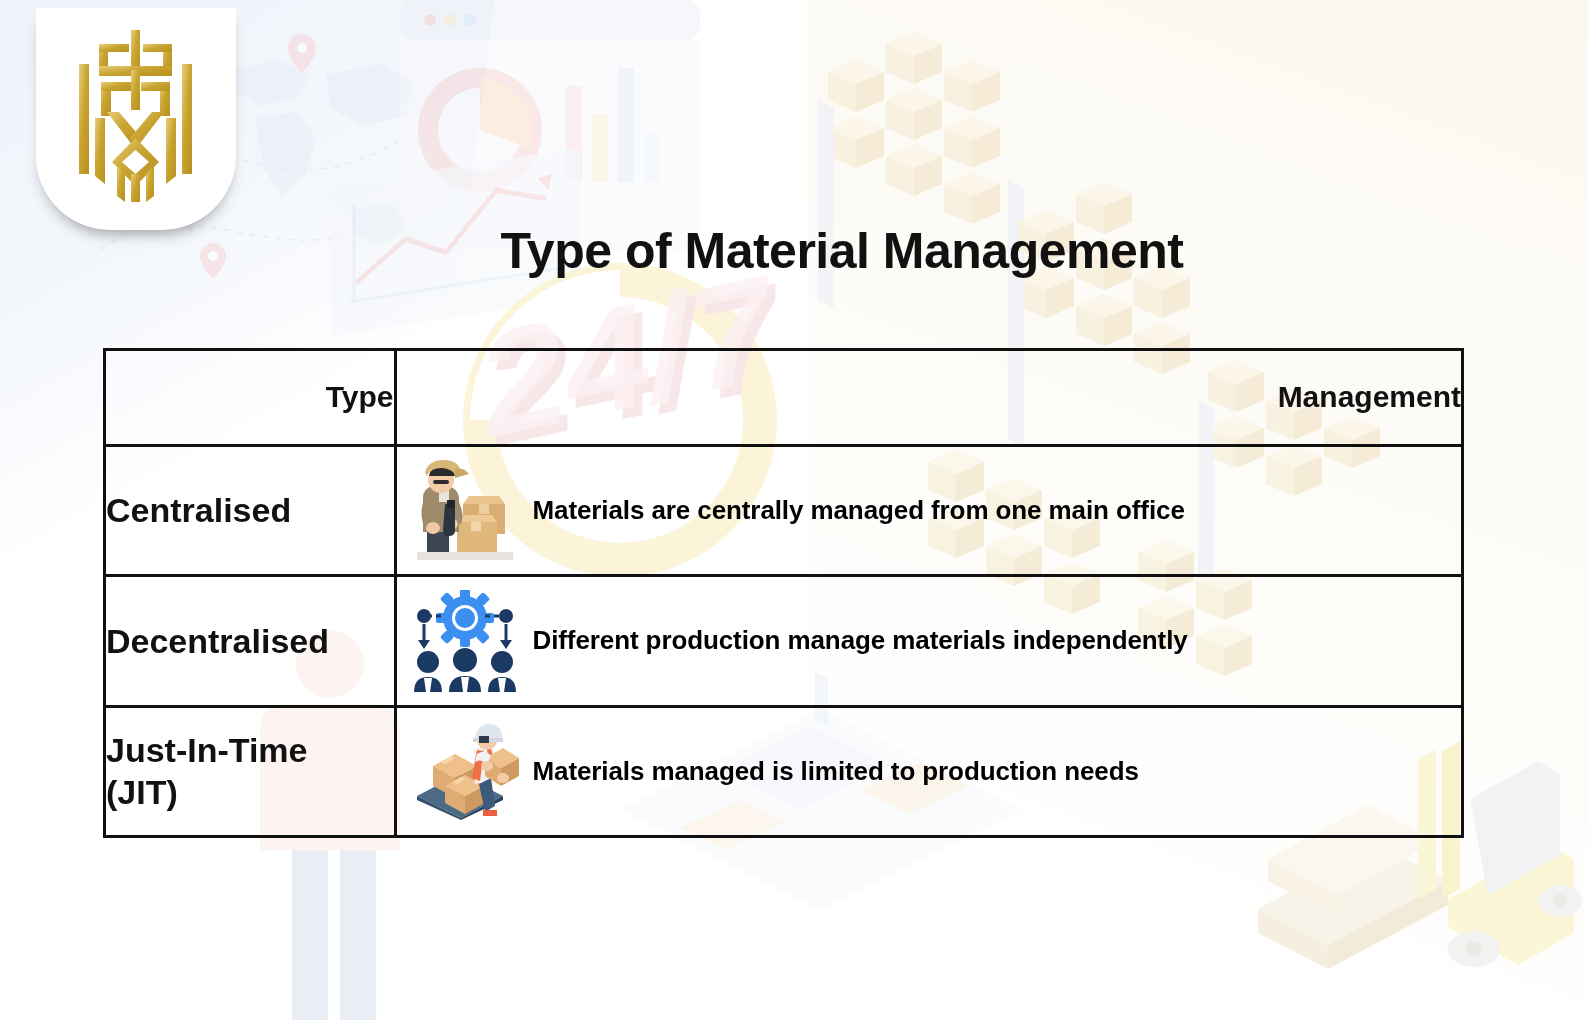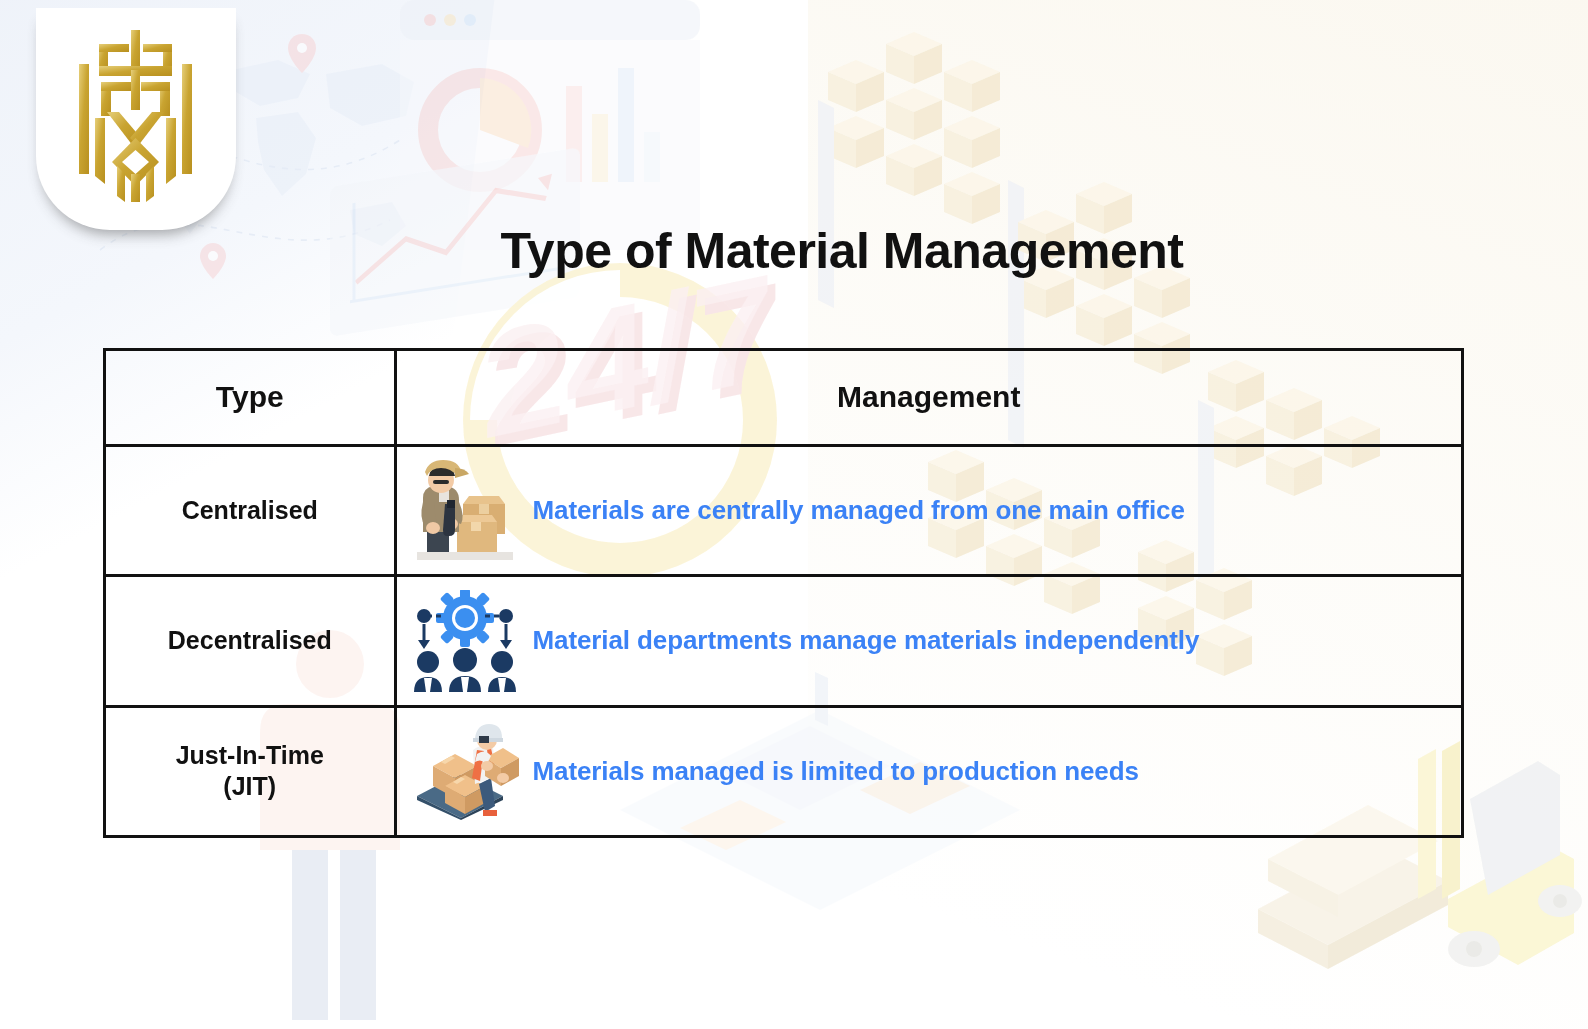--- a/index.html
+++ b/index.html
@@ -135,30 +135,29 @@
   }
   table.mm-table tr > *:first-child { border-left: none; }
   table.mm-table tr > *:last-child  { border-right: none; }
   table.mm-table tr:first-child > * { border-top: none; }
   table.mm-table tr:last-child > *  { border-bottom: none; }
 
   .col-type { width: 289px; }
 
   .th-cell {
     height: 92px;
-    text-align: center;
+    text-align: right;
     vertical-align: middle;
     font-size: 30px;
     font-weight: 700;
     color: #111111;
   }
   .type-cell {
-    text-align: center;
     vertical-align: middle;
-    font-size: 25px;
+    font-size: 34px;
     font-weight: 600;
     color: #111111;
     line-height: 1.25;
   }
   .desc-cell {
     vertical-align: middle;
     height: 126px;
   }
   .desc-inner {
     display: flex;
@@ -170,21 +169,21 @@
     flex: 0 0 auto;
     width: 108px;
     height: 104px;
     display: flex;
     align-items: center;
     justify-content: center;
   }
   .desc-text {
     font-size: 26px;
     font-weight: 600;
-    color: #3b82f6;
+    color: #000000;
     letter-spacing: -0.1px;
   }
 </style>
 </head>
 <body>
 
 <div class="page">
 
   <div class="bg-layer">
 
@@ -493,21 +492,21 @@
                     <circle cx="91" cy="72" r="11"></circle>
                     <path d="M77 102 q0 -15 14 -15 q14 0 14 15 z"></path>
                   </g>
                   <g fill="#ffffff">
                     <path d="M13 88 h8 l-2 14 h-4 z"></path>
                     <path d="M50 87 h8 l-2 15 h-4 z"></path>
                     <path d="M87 88 h8 l-2 14 h-4 z"></path>
                   </g>
                 </svg>
               </span>
-              <span class="desc-text">Material departments manage materials independently</span>
+              <span class="desc-text">Different production manage materials independently</span>
             </div>
           </td>
         </tr>
 
         <tr>
           <td class="type-cell">
             <div>Just-In-Time</div>
             <div>(JIT)</div>
           </td>
           <td class="desc-cell">

